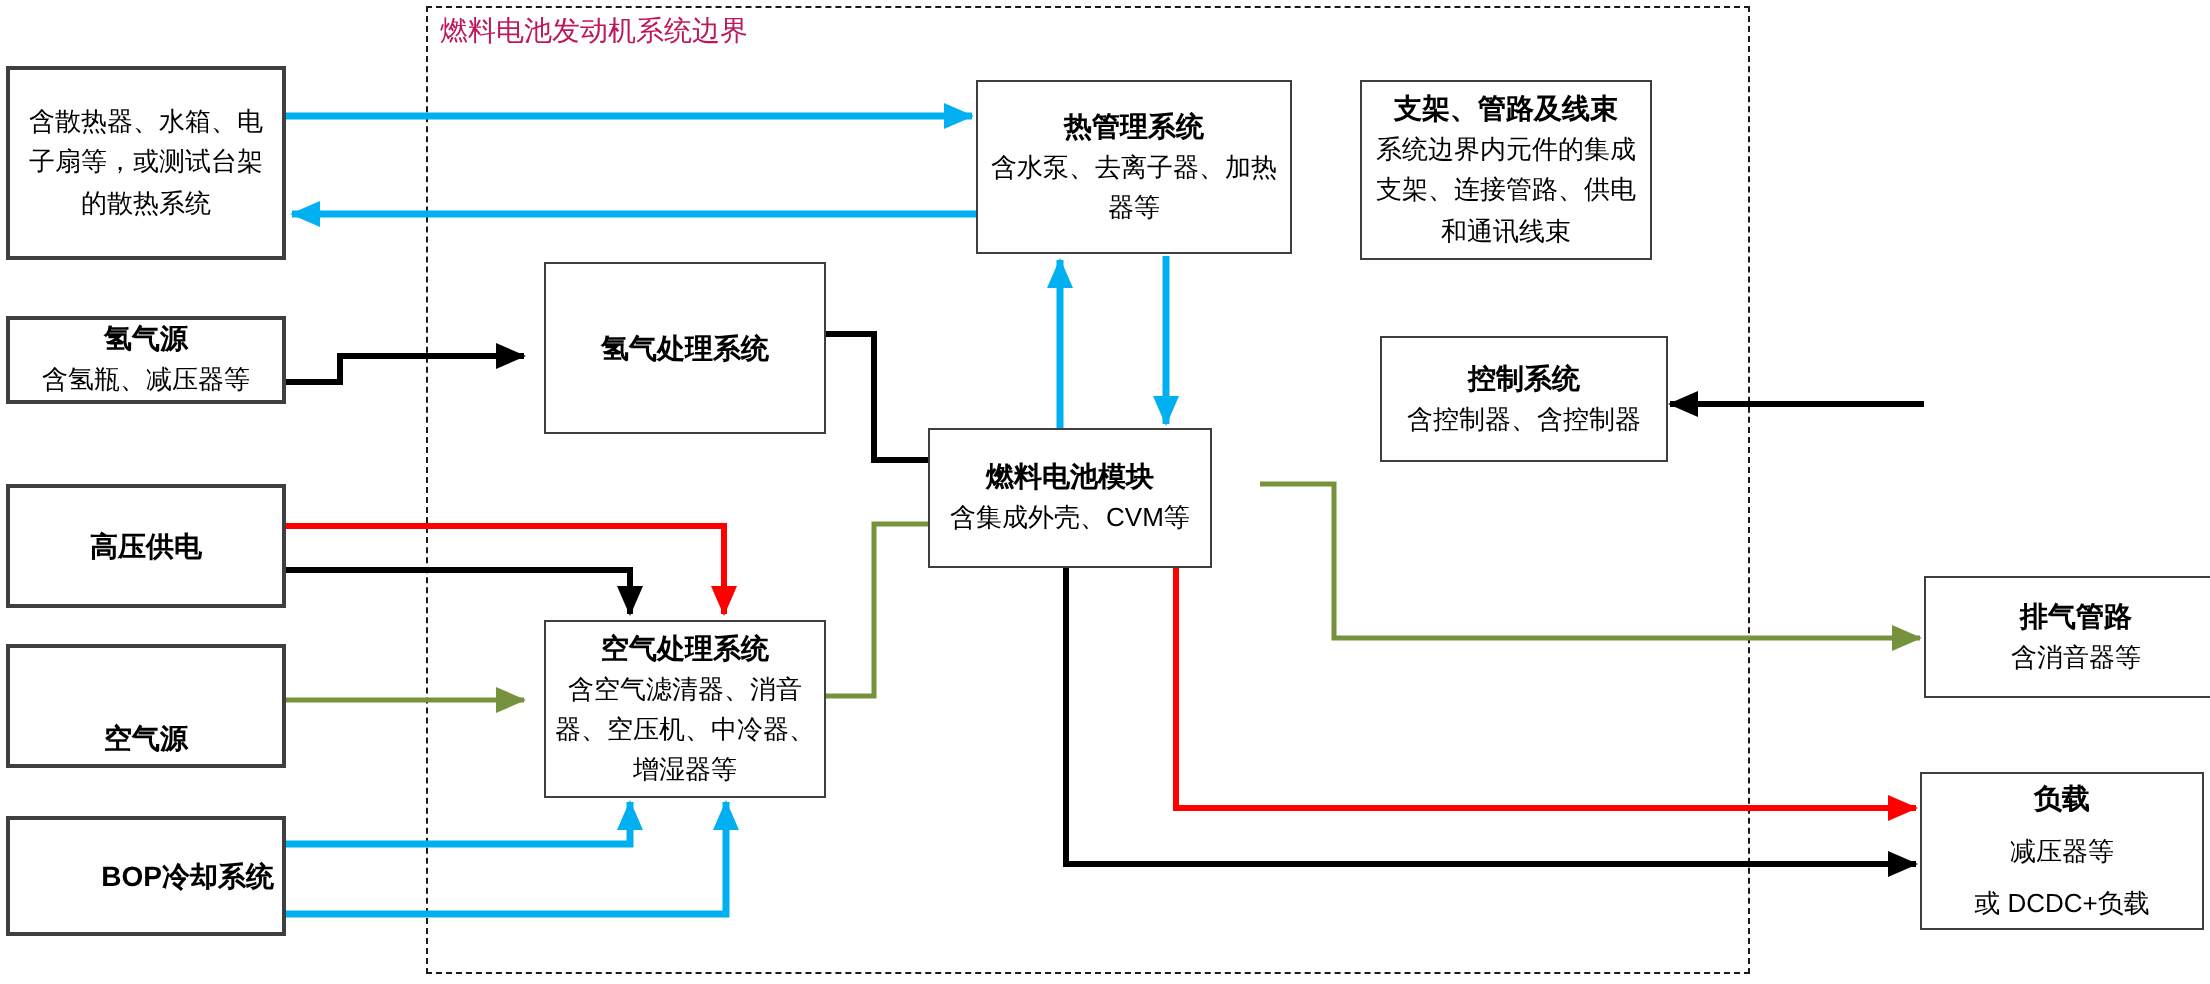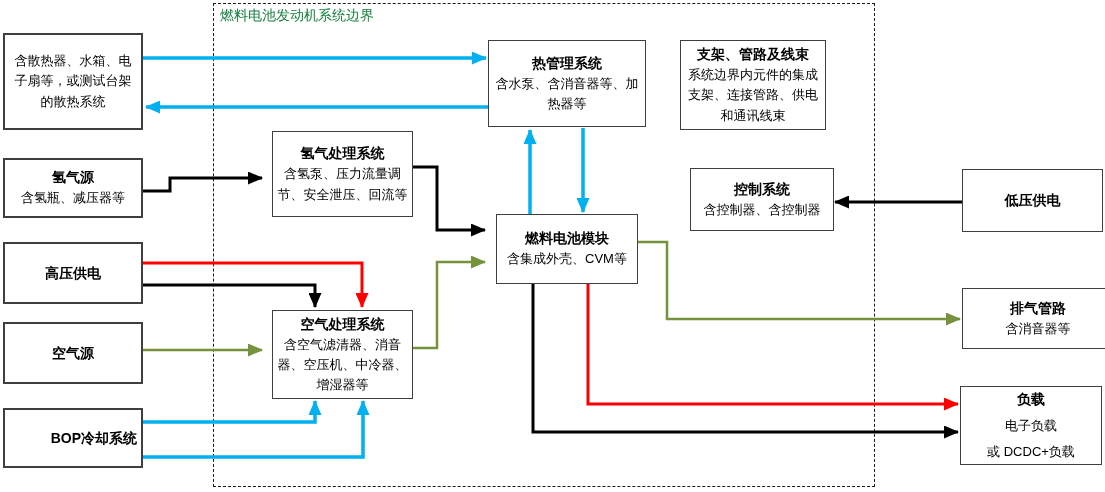--- a/index.html
+++ b/index.html
@@ -10,21 +10,21 @@
     font-family:"Liberation Sans","DejaVu Sans",sans-serif;
     overflow:hidden;
   }
   #boundary{
     position:absolute;left:213px;top:3px;width:662px;height:484px;
     border:1px dashed #1a1a1a;
     box-sizing:border-box;
   }
   #boundary-label{
     position:absolute;left:220px;top:7px;
-    font-size:14px;color:#15803d;white-space:nowrap;
+    font-size:14px;color:#be185d;white-space:nowrap;
   }
   #edge-layer{position:absolute;left:0;top:0;width:1105px;height:492px;}
   .box{
     position:absolute;background:#fff;
     border:2px solid #3f3f3f;box-sizing:border-box;
     display:flex;flex-direction:column;align-items:center;justify-content:center;
     padding:2px 4px;text-align:center;
   }
   .box.thin{border-width:1.5px;}
   .title{font-weight:bold;font-size:14px;line-height:1.5;color:#000;}
@@ -68,75 +68,71 @@
       <polyline points="630,242 667,242 667,319 960,319" fill="none" stroke="#76923C" stroke-width="2.5" marker-end="url(#arrow-green)"></polyline>
       <polyline points="588,284 588,404 958,404" fill="none" stroke="#FF0000" stroke-width="3" marker-end="url(#arrow-red)"></polyline>
       <polyline points="533,284 533,432 958,432" fill="none" stroke="#000000" stroke-width="3" marker-end="url(#arrow-black)"></polyline>
       <polyline points="962,202 835,202" fill="none" stroke="#000000" stroke-width="3" marker-end="url(#arrow-black)"></polyline>
     </svg>
 
   <div class="box" style="left:3px;top:33px;width:140px;height:97px;">
     <div class="desc">含散热器、水箱、电子扇等，或测试台架的散热系统</div>
   </div>
 
-  <div class="box" style="left:3px;top:158px;width:140px;height:60px;align-items:center;">
+  <div class="box" style="left:3px;top:158px;width:140px;height:44px;align-items:center;">
     <div class="title">氢气源</div>
     <div class="desc">含氢瓶、减压器等</div>
   </div>
 
   <div class="box" style="left:3px;top:242px;width:140px;height:62px;">
     <div class="title">高压供电</div>
   </div>
 
-  <div class="box" style="left:3px;top:322px;width:140px;height:62px;">
+  <div class="box" style="left:3px;top:322px;width:140px;height:62px;justify-content:flex-end;">
     <div class="title">空气源</div>
   </div>
 
   <div class="box" style="left:3px;top:408px;width:140px;height:60px;align-items:flex-end;">
     <div class="title">BOP冷却系统</div>
   </div>
 
   <div class="box thin" style="left:272px;top:131px;width:141px;height:86px;">
     <div class="title">氢气处理系统</div>
-    <div class="desc">含氢泵、压力流量调节、安全泄压、回流等</div>
   </div>
 
   <div class="box thin" style="left:272px;top:310px;width:141px;height:89px;align-items:center;">
     <div class="title">空气处理系统</div>
     <div class="desc">含空气滤清器、消音器、空压机、中冷器、增湿器等</div>
   </div>
 
   <div class="box thin" style="left:488px;top:40px;width:158px;height:87px;">
     <div class="title">热管理系统</div>
-    <div class="desc">含水泵、含消音器等、加热器等</div>
+    <div class="desc">含水泵、去离子器、加热器等</div>
   </div>
 
-  <div class="box thin" style="left:496px;top:214px;width:142px;height:70px;">
+  <div class="box thin" style="left:464px;top:214px;width:142px;height:70px;">
     <div class="title">燃料电池模块</div>
     <div class="desc">含集成外壳、CVM等</div>
   </div>
 
   <div class="box thin" style="left:680px;top:40px;width:146px;height:90px;align-items:center;">
     <div class="title">支架、管路及线束</div>
     <div class="desc">系统边界内元件的集成支架、连接管路、供电和通讯线束</div>
   </div>
 
   <div class="box thin" style="left:690px;top:168px;width:144px;height:63px;">
     <div class="title">控制系统</div>
     <div class="desc">含控制器、含控制器</div>
   </div>
 
-  <div class="box thin" style="left:962px;top:169px;width:141px;height:63px;">
-    <div class="title">低压供电</div>
-  </div>
 
   <div class="box thin" style="left:962px;top:288px;width:152px;height:61px;">
     <div class="title">排气管路</div>
     <div class="desc">含消音器等</div>
   </div>
 
   <div class="box thin" style="left:960px;top:386px;width:142px;height:79px;justify-content:space-between;">
     <div class="title">负载</div>
-    <div class="desc">电子负载</div>
+    <div class="desc">减压器等</div>
     <div class="desc">或 DCDC+负载</div>
   </div>
 
 </div>
 
 </body></html>

